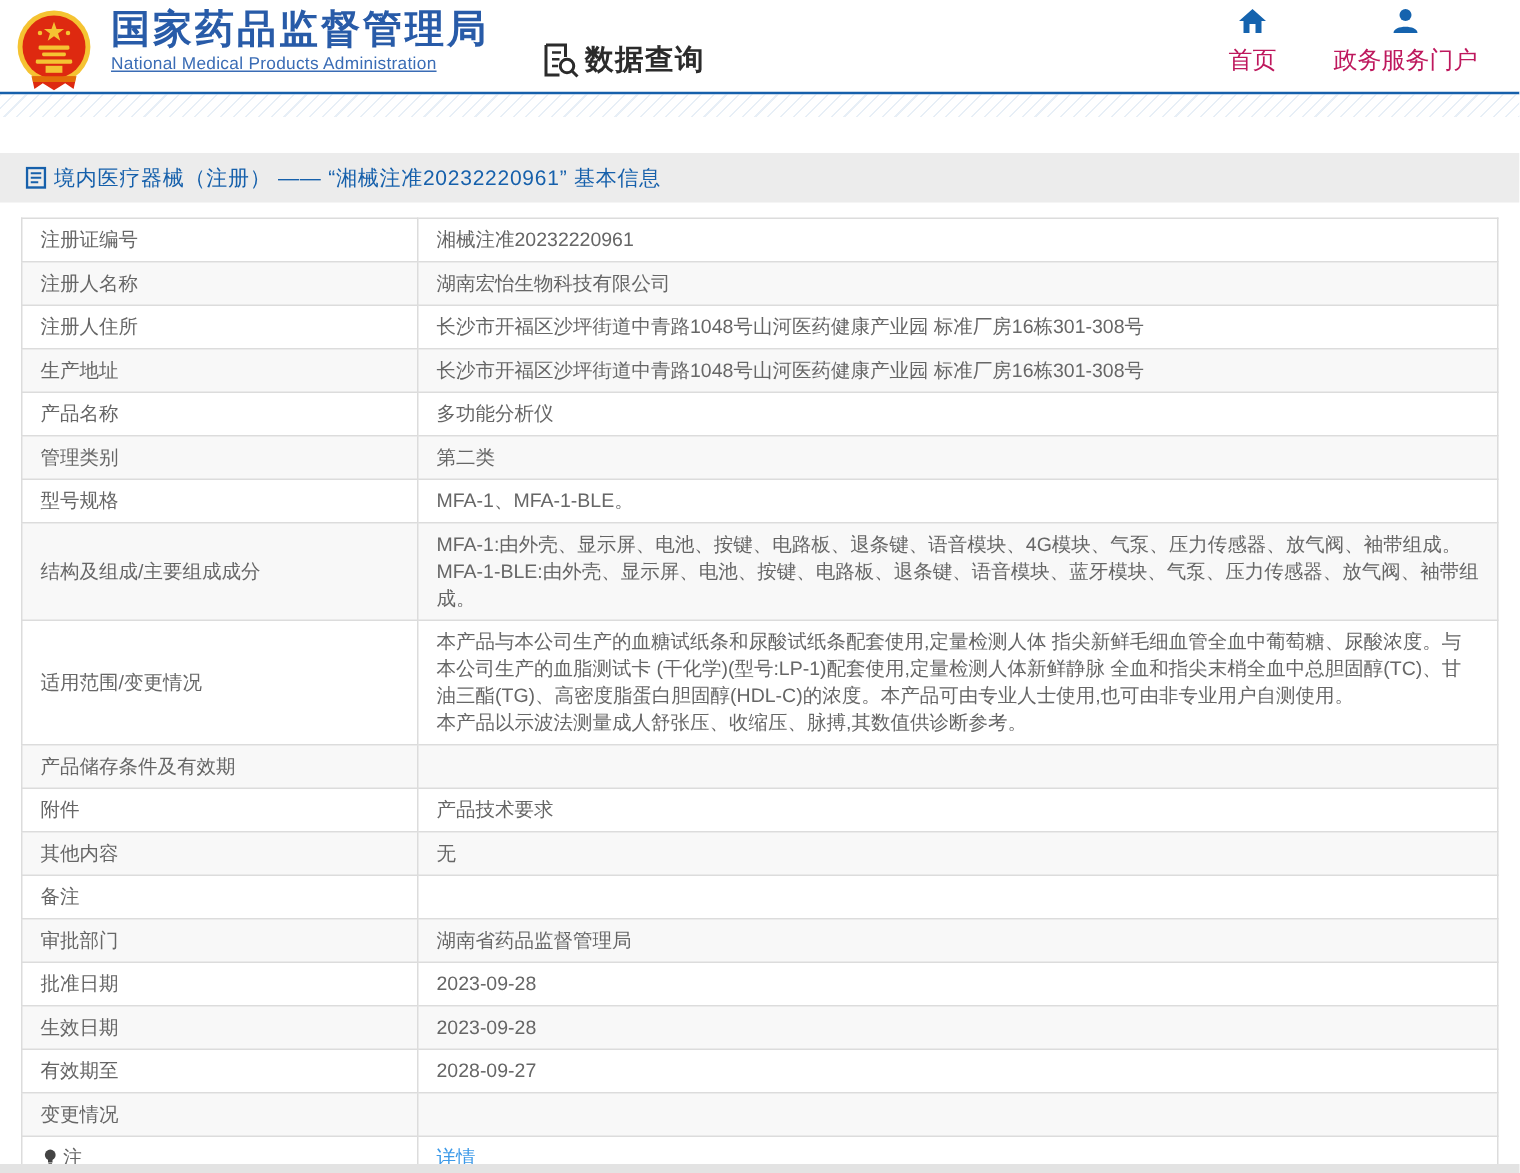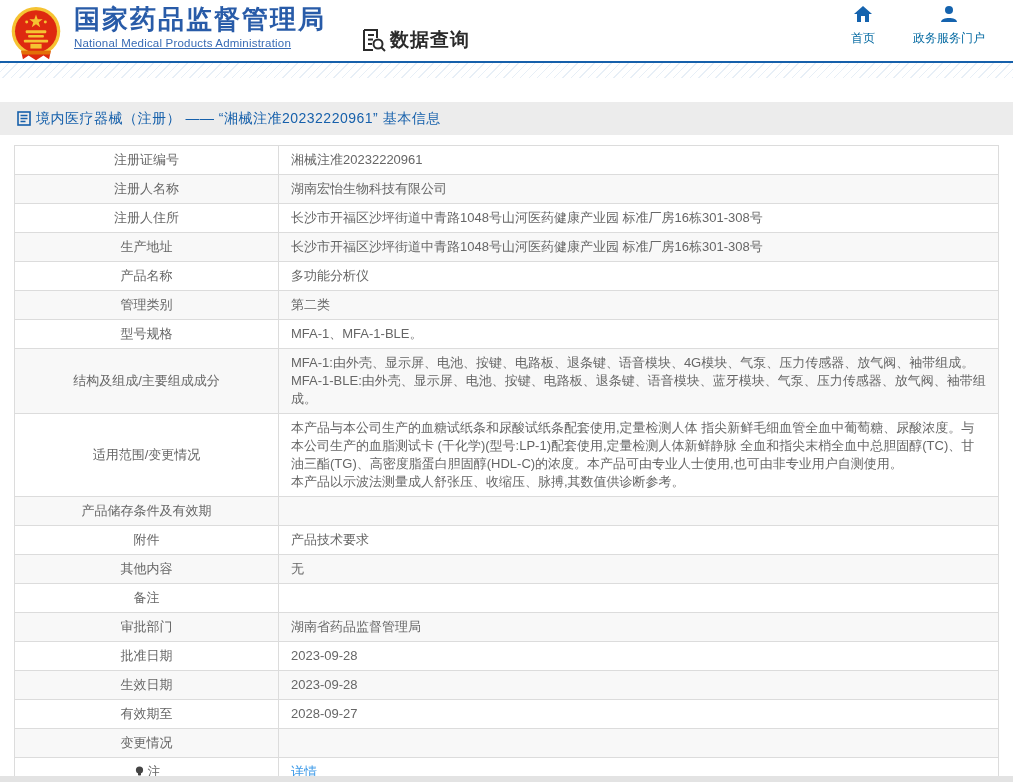--- a/index.html
+++ b/index.html
@@ -11,37 +11,37 @@
   .emblem { width: 56px; height: 58px; margin: 6px 0 0 8px; flex: 0 0 auto; }
   .title-block { margin-left: 10px; padding-top: 4px; }
   .site-title { font-size: 26px; font-weight: bold; color: #285BA8; letter-spacing: 2px; line-height: 30px; }
   .site-subtitle { font-size: 11.5px; color: #3A6CB5; margin-top: 3px; letter-spacing: 0.2px; text-decoration: underline; }
   .data-query { display: flex; align-items: center; margin-left: 34px; margin-top: 19px; }
   .data-query-icon { width: 26px; height: 26px; margin-right: 4px; }
   .data-query-label { font-size: 19px; color: #2b2b2b; font-weight: bold; letter-spacing: 1px; }
   .header-nav { margin-left: auto; display: flex; gap: 38px; margin-right: 28px; margin-top: 4px; }
   .nav-item { display: flex; flex-direction: column; align-items: center; cursor: pointer; }
   .nav-icon { width: 20px; height: 20px; }
-  .nav-label { font-size: 12px; color: #0369a1; margin-top: 6px; white-space: nowrap; }
+  .nav-label { font-size: 16px; color: #be185d; margin-top: 6px; white-space: nowrap; }
 
   .blue-rule { height: 2px; background: #1660AB; }
   .hatch-strip { height: 15px; background:
     repeating-linear-gradient(135deg, rgba(22,96,171,0.10) 0px, rgba(22,96,171,0.10) 1px, transparent 1px, transparent 6px), #ffffff; }
 
   
   .breadcrumb-wrap { margin-top: 24px; }
   .breadcrumb { height: 33px; background: #ececec; display: flex; align-items: center; padding-left: 17px; }
   .breadcrumb-icon { width: 14px; height: 15px; margin-right: 5px; }
   .breadcrumb-text { font-size: 14px; color: #1660AB; letter-spacing: 0.5px; }
 
   
   table.info { border-collapse: collapse; margin: 10px 14px 0 14px; width: 985px; table-layout: fixed; }
   table.info th, table.info td { border: 1px solid #dcdcdc; font-size: 13px; font-weight: normal;
     color: #666; padding: 5px 12px; line-height: 18px; vertical-align: middle; }
-  table.info th { width: 264px; text-align: center; }
+  table.info th { width: 264px; text-align: left; }
   table.info td { text-align: left; white-space: pre-line; }
   table.info tr:nth-child(even) { background: #f8f8f8; }
   table.info a { color: #3D9AE8; text-decoration: none; }
   .note-icon { display: inline-block; width: 13px; height: 13px; vertical-align: -2px; margin-right: 2px; }
 
   .footer-strip { position: absolute; left: 0; bottom: 0; width: 1013px; height: 6px; background: #e3e3e3; }
 </style>
 </head>
 <body>
 

